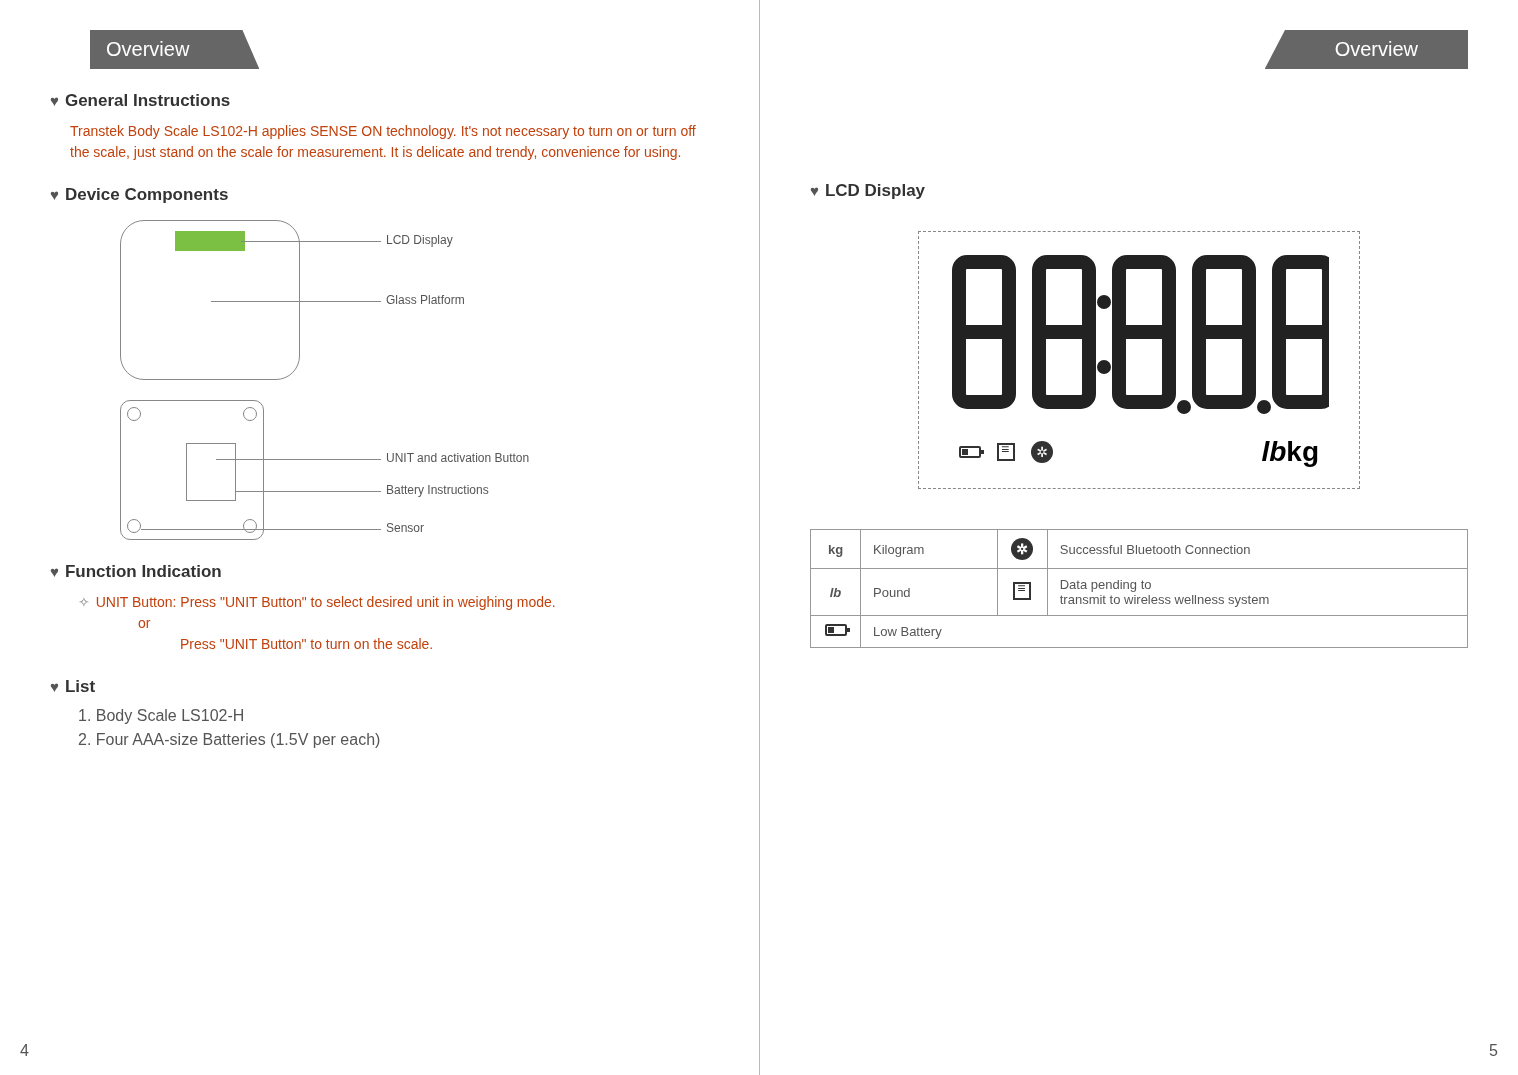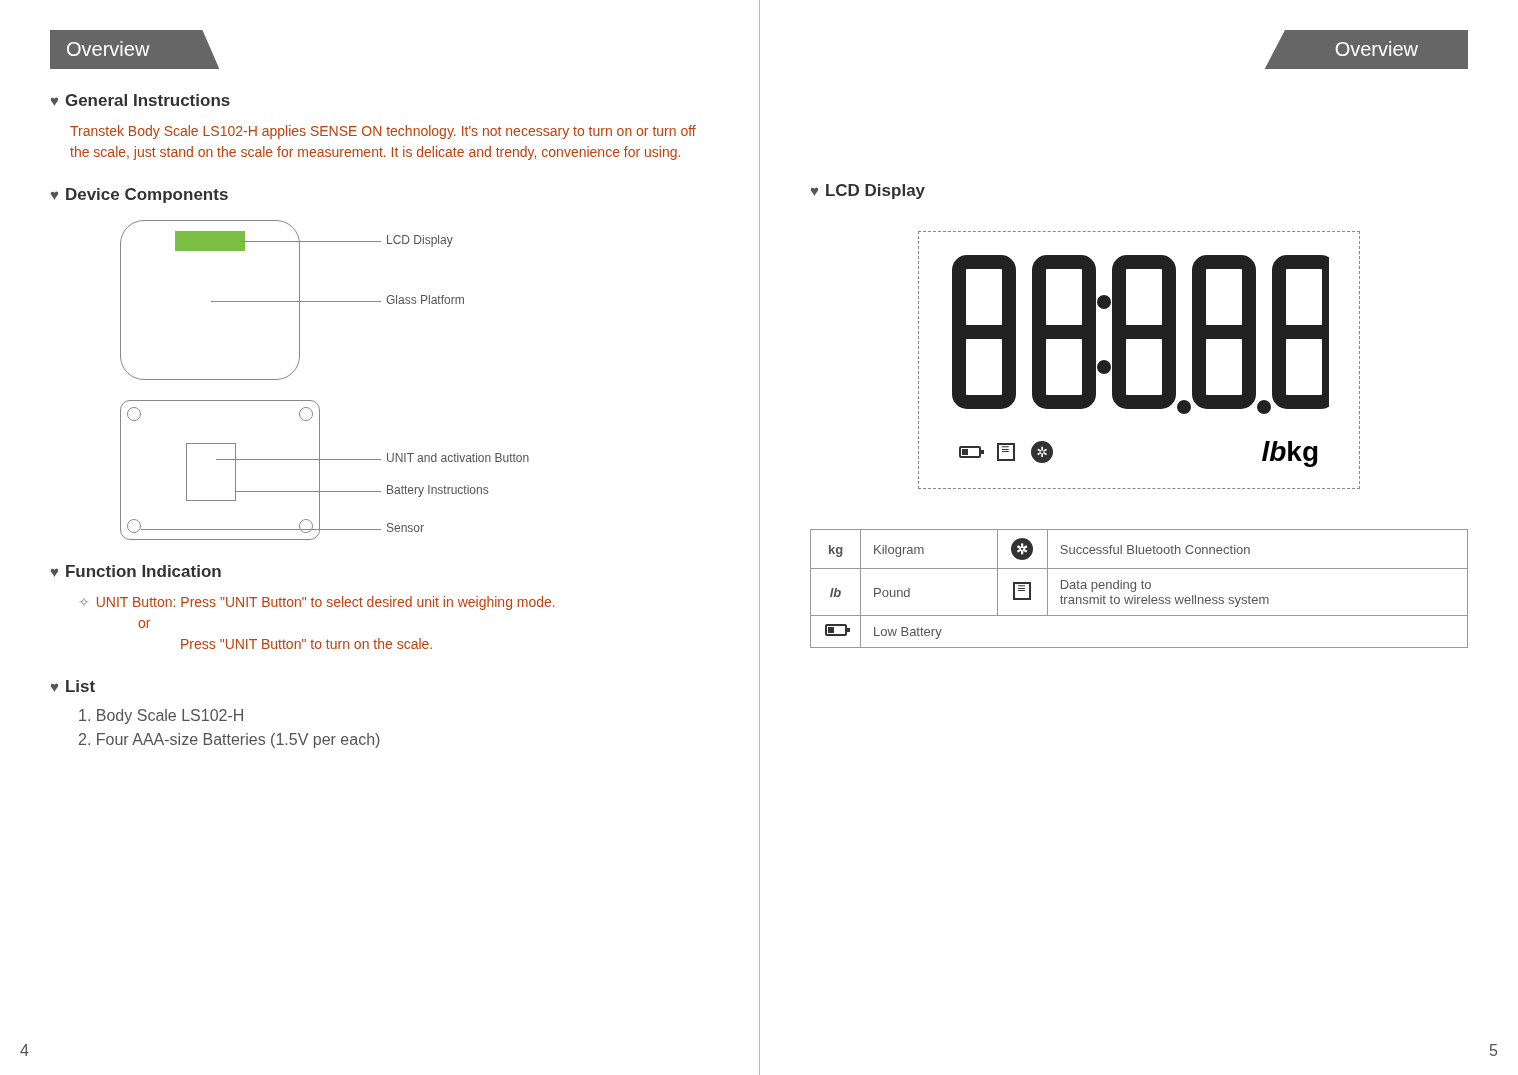--- a/index.html
+++ b/index.html
@@ -19,20 +19,21 @@
 }
 .page-left { border-right: none; }
 .page-right { border-left: 1px solid #e8a0c8; }
 .tab {
   background: #666;
   color: #fff;
   padding: 8px 50px 8px 16px;
   font-size: 20px;
   display: inline-block;
   position: relative;
+  margin-left: 40px;
 }
 .tab-left { clip-path: polygon(0 0, 90% 0, 100% 100%, 0 100%); padding-right: 70px; }
 .tab-right { clip-path: polygon(10% 0, 100% 0, 100% 100%, 0 100%); padding-left: 70px; float: right; }
 .section-heading {
   font-weight: bold;
   font-size: 17px;
   color: #333;
   margin: 22px 0 10px 0;
 }
 .section-heading::before {
@@ -51,21 +52,21 @@
 .components { margin: 15px 0 0 70px; }
 .device-top {
   width: 180px; height: 160px;
   border: 1.5px solid #888;
   border-radius: 24px;
   position: relative;
   margin-bottom: 20px;
 }
 .lcd { width: 70px; height: 20px; background: #7bc043; margin: 10px auto 0; }
 .device-bottom {
-  width: 200px; height: 140px;
+  width: 144px; height: 140px;
   border: 1.5px solid #888;
   border-radius: 10px;
   position: relative;
 }
 .foot { width: 14px; height: 14px; border: 1px solid #888; border-radius: 50%; position: absolute; }
 .foot.tl { top: 6px; left: 6px; }
 .foot.tr { top: 6px; right: 6px; }
 .foot.bl { bottom: 6px; left: 6px; }
 .foot.br { bottom: 6px; right: 6px; }
 .compartment { width: 50px; height: 58px; border: 1px solid #888; position: absolute; top: 42px; left: 65px; }

